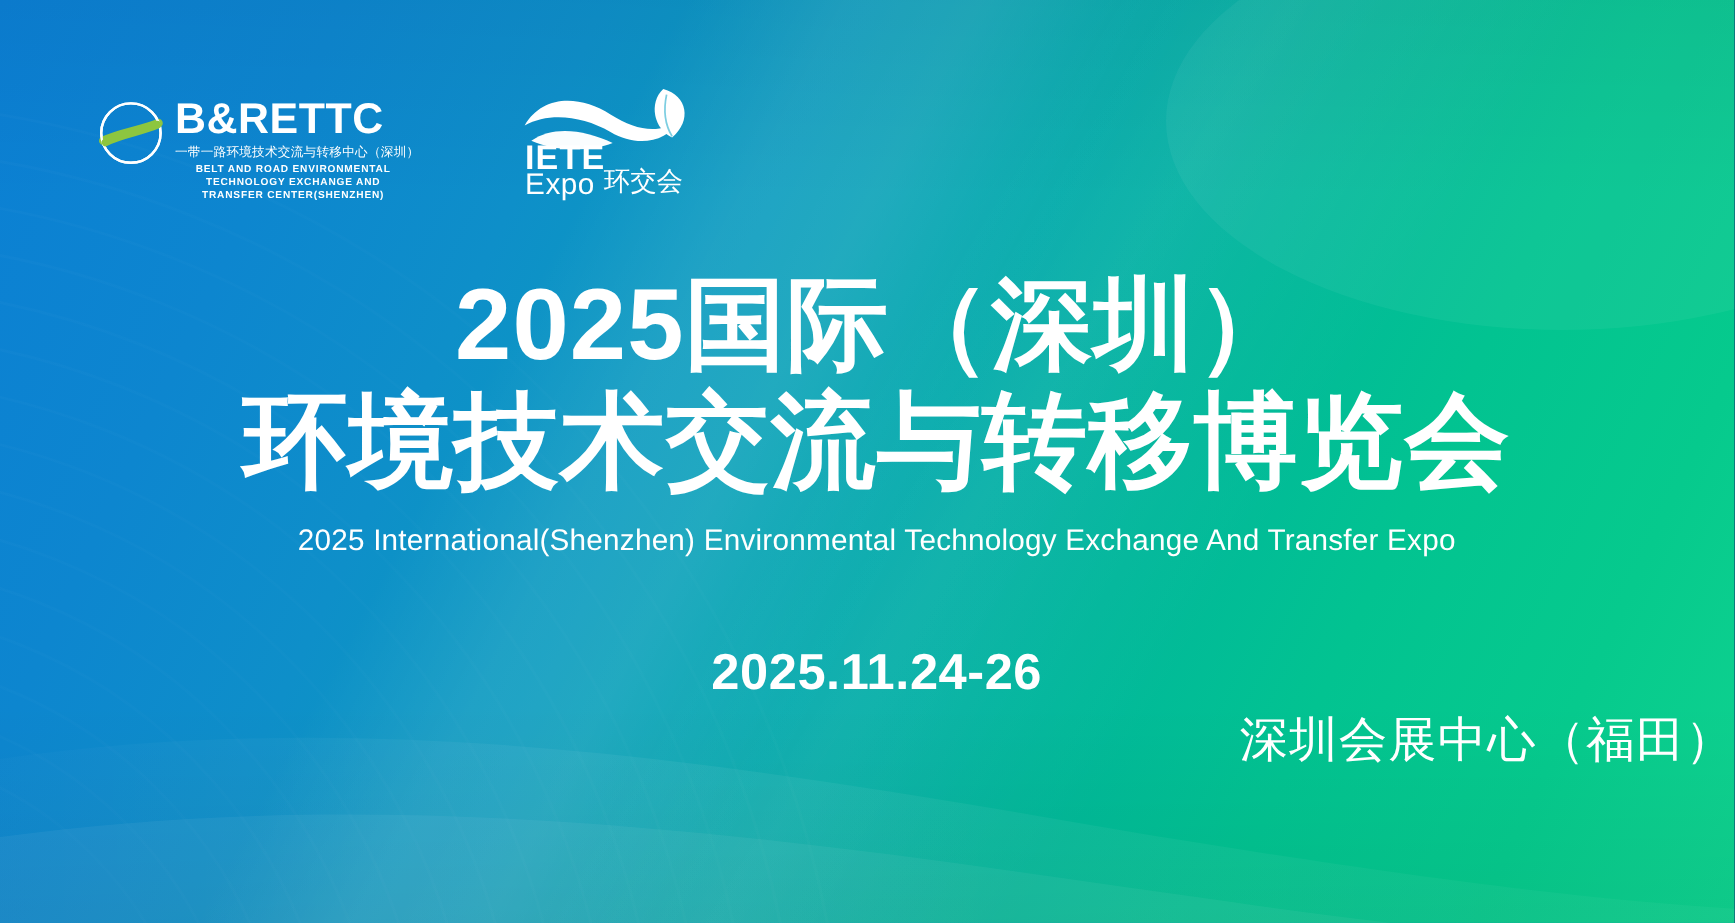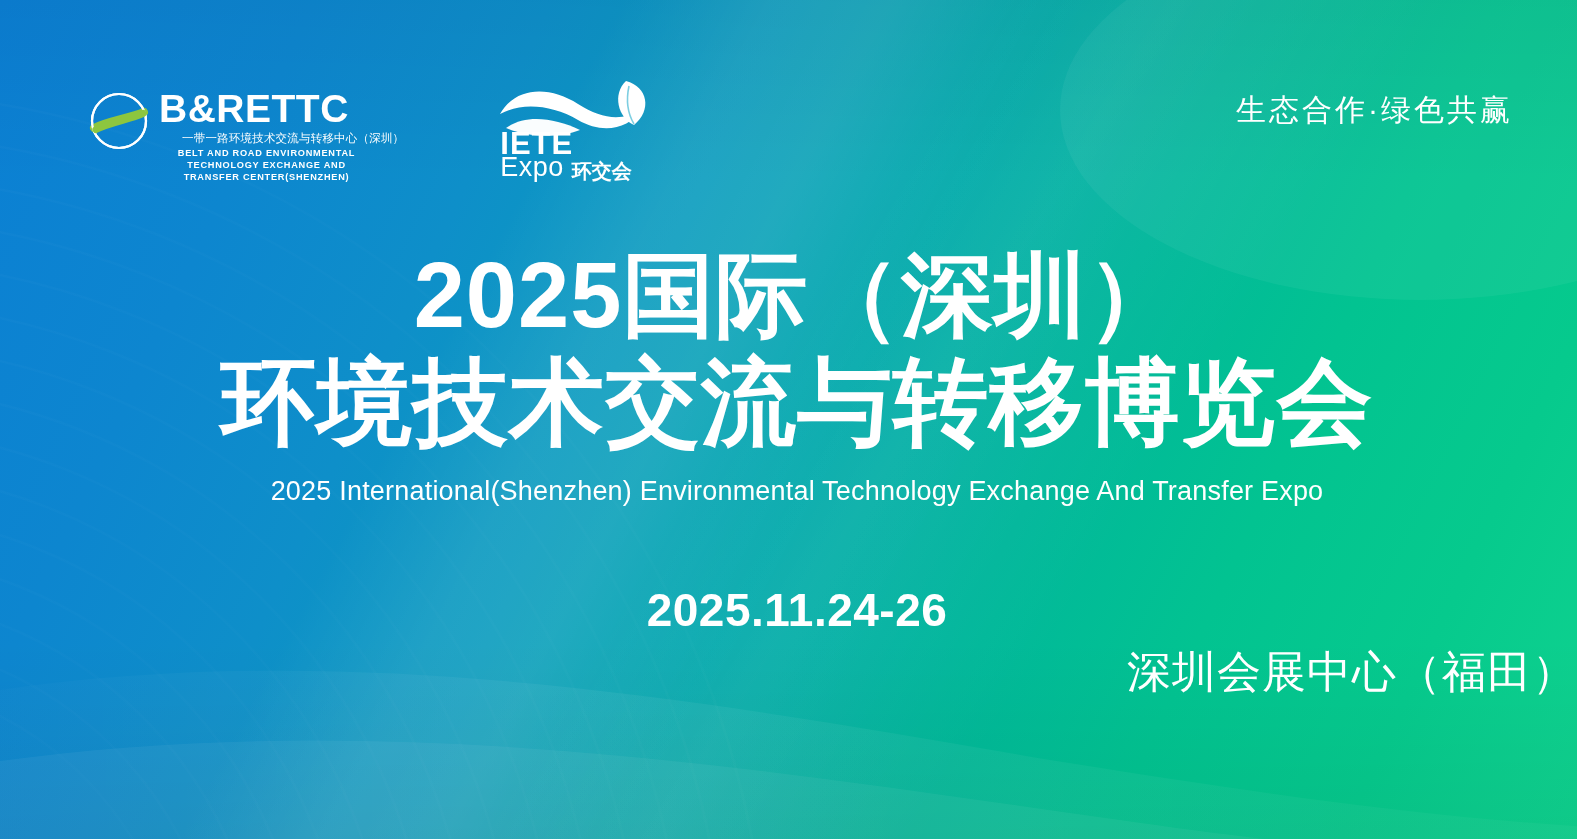--- a/index.html
+++ b/index.html
@@ -80,21 +80,20 @@
     letter-spacing:0.5px;
     line-height:0.98;
     white-space:nowrap;
   }
   .brettc-cn {
     color:#fff;
     font-size:11.5px;
     letter-spacing:0.2px;
     margin-top:3px;
     white-space:nowrap;
-    margin-left:23px;
   }
   .brettc-en {
     color:#fff;
     font-size:9.2px;
     font-weight:bold;
     letter-spacing:0.75px;
     line-height:1.28;
     margin-top:2px;
     max-width:215px;
     text-align:center;
@@ -105,28 +104,28 @@
   
   .iete { position:relative; width:158px; height:105px; flex:none; }
   .iete-wave { position:absolute; top:0; left:0; width:158px; height:62px; }
   .iete-l1 {
     position:absolute; left:2px; top:50px;
     color:#fff; font-size:31px; font-weight:bold; letter-spacing:1px;
     line-height:1;
   }
   .iete-l2 {
     position:absolute; left:2px; top:76px;
-    display:flex; align-items:flex-end;
+    display:flex; align-items:flex-start;
   }
   .iete-expo {
     color:#fff; font-size:27px; font-weight:300; letter-spacing:0.5px;
     line-height:1;
   }
   .iete-cn {
-    color:#fff; font-size:20px; font-weight:bold; margin-left:8px; line-height:1;
+    color:#fff; font-size:24px; font-weight:normal; margin-left:8px; line-height:1;
   }
 
   .tagline {
     color:#fff;
     font-size:30px;
     letter-spacing:3px;
     font-weight:400;
     white-space:nowrap;
     padding-top:12px;
   }
@@ -268,21 +267,20 @@
           <path d="M 131 8 C 128 22, 130 36, 136 46" fill="none" stroke="#12a5c8" stroke-width="1.6" opacity="0.55"></path>
         </svg>
         <div class="iete-l1">IETE</div>
         <div class="iete-l2">
           <span class="iete-expo">Expo</span>
           <span class="iete-cn">环交会</span>
         </div>
       </div>
     </div>
 
-    <div class="tagline">生态合作·绿色共赢</div>
   </div>
 
   <div class="main">
     <div class="title-1">2025国际（深圳）</div>
     <div class="title-2">环境技术交流与转移博览会</div>
     <div class="subtitle-en">2025 International(Shenzhen) Environmental Technology Exchange And Transfer Expo</div>
     <div class="date">2025.11.24-26</div>
     <div class="venue">深圳会展中心（福田）</div>
   </div>
 

